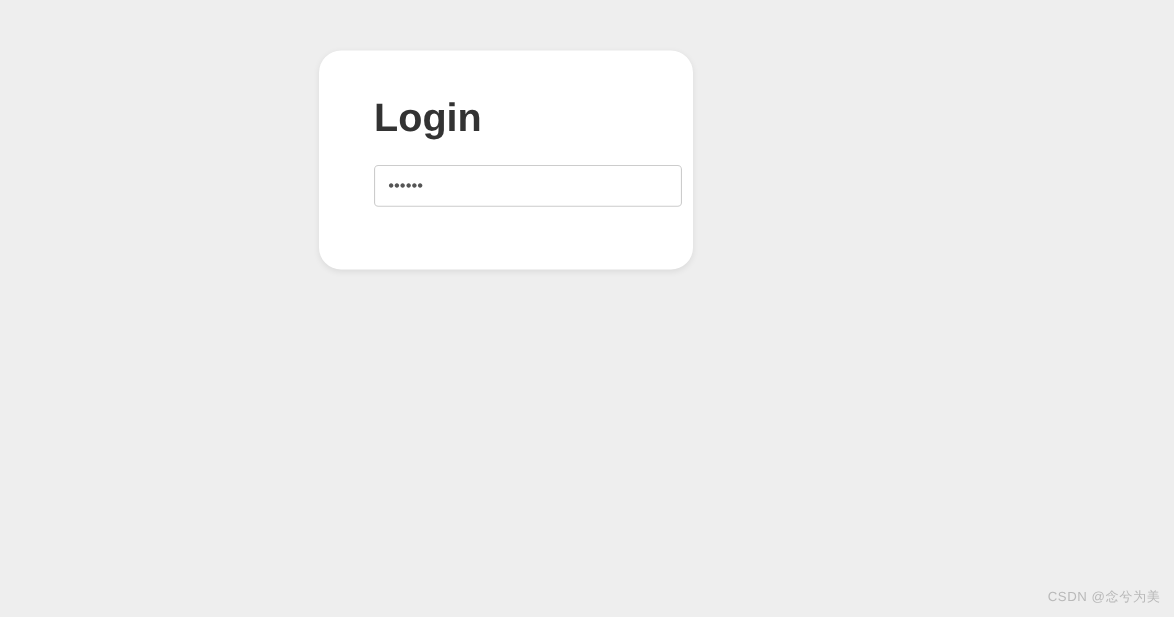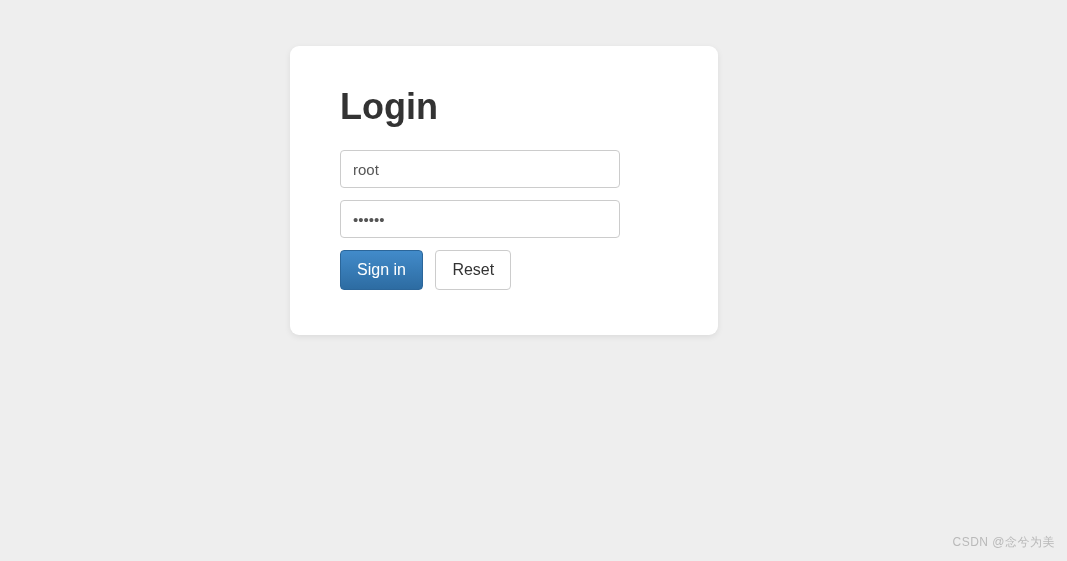--- a/index.html
+++ b/index.html
@@ -11,23 +11,23 @@
       font-family: "Helvetica Neue", Helvetica, Arial, sans-serif;
       background-color: #eeeeee;
       width: 1067px;
       height: 561px;
       position: relative;
     }
     .login-card {
       position: absolute;
       left: 290px;
       top: 46px;
-      width: 428px;
+      width: 340px;
       background-color: #ffffff;
-      border-radius: 9px;
+      border-radius: 20px;
       box-shadow: 0 2px 6px rgba(0,0,0,0.08);
       padding: 40px 40px 45px 50px;
     }
     .login-title {
       font-size: 36px;
       font-weight: bold;
       color: #333333;
       margin-bottom: 22px;
     }
     .form-input {
@@ -77,21 +77,16 @@
       font-size: 12px;
       color: rgba(120,120,120,0.45);
       letter-spacing: 0.5px;
     }
   </style>
 </head>
 <body>
 
 <div class="login-card">
   <h1 class="login-title">Login</h1>
-  <input type="text" class="form-input" value="root" style="">
   <input type="password" class="form-input" value="••••••" style="">
-  <div class="button-row">
-    <button class="btn btn-primary">Sign in</button>
-    <button class="btn btn-default">Reset</button>
-  </div>
 </div>
 
 <div class="watermark">CSDN @念兮为美</div>
 
 </body></html>

